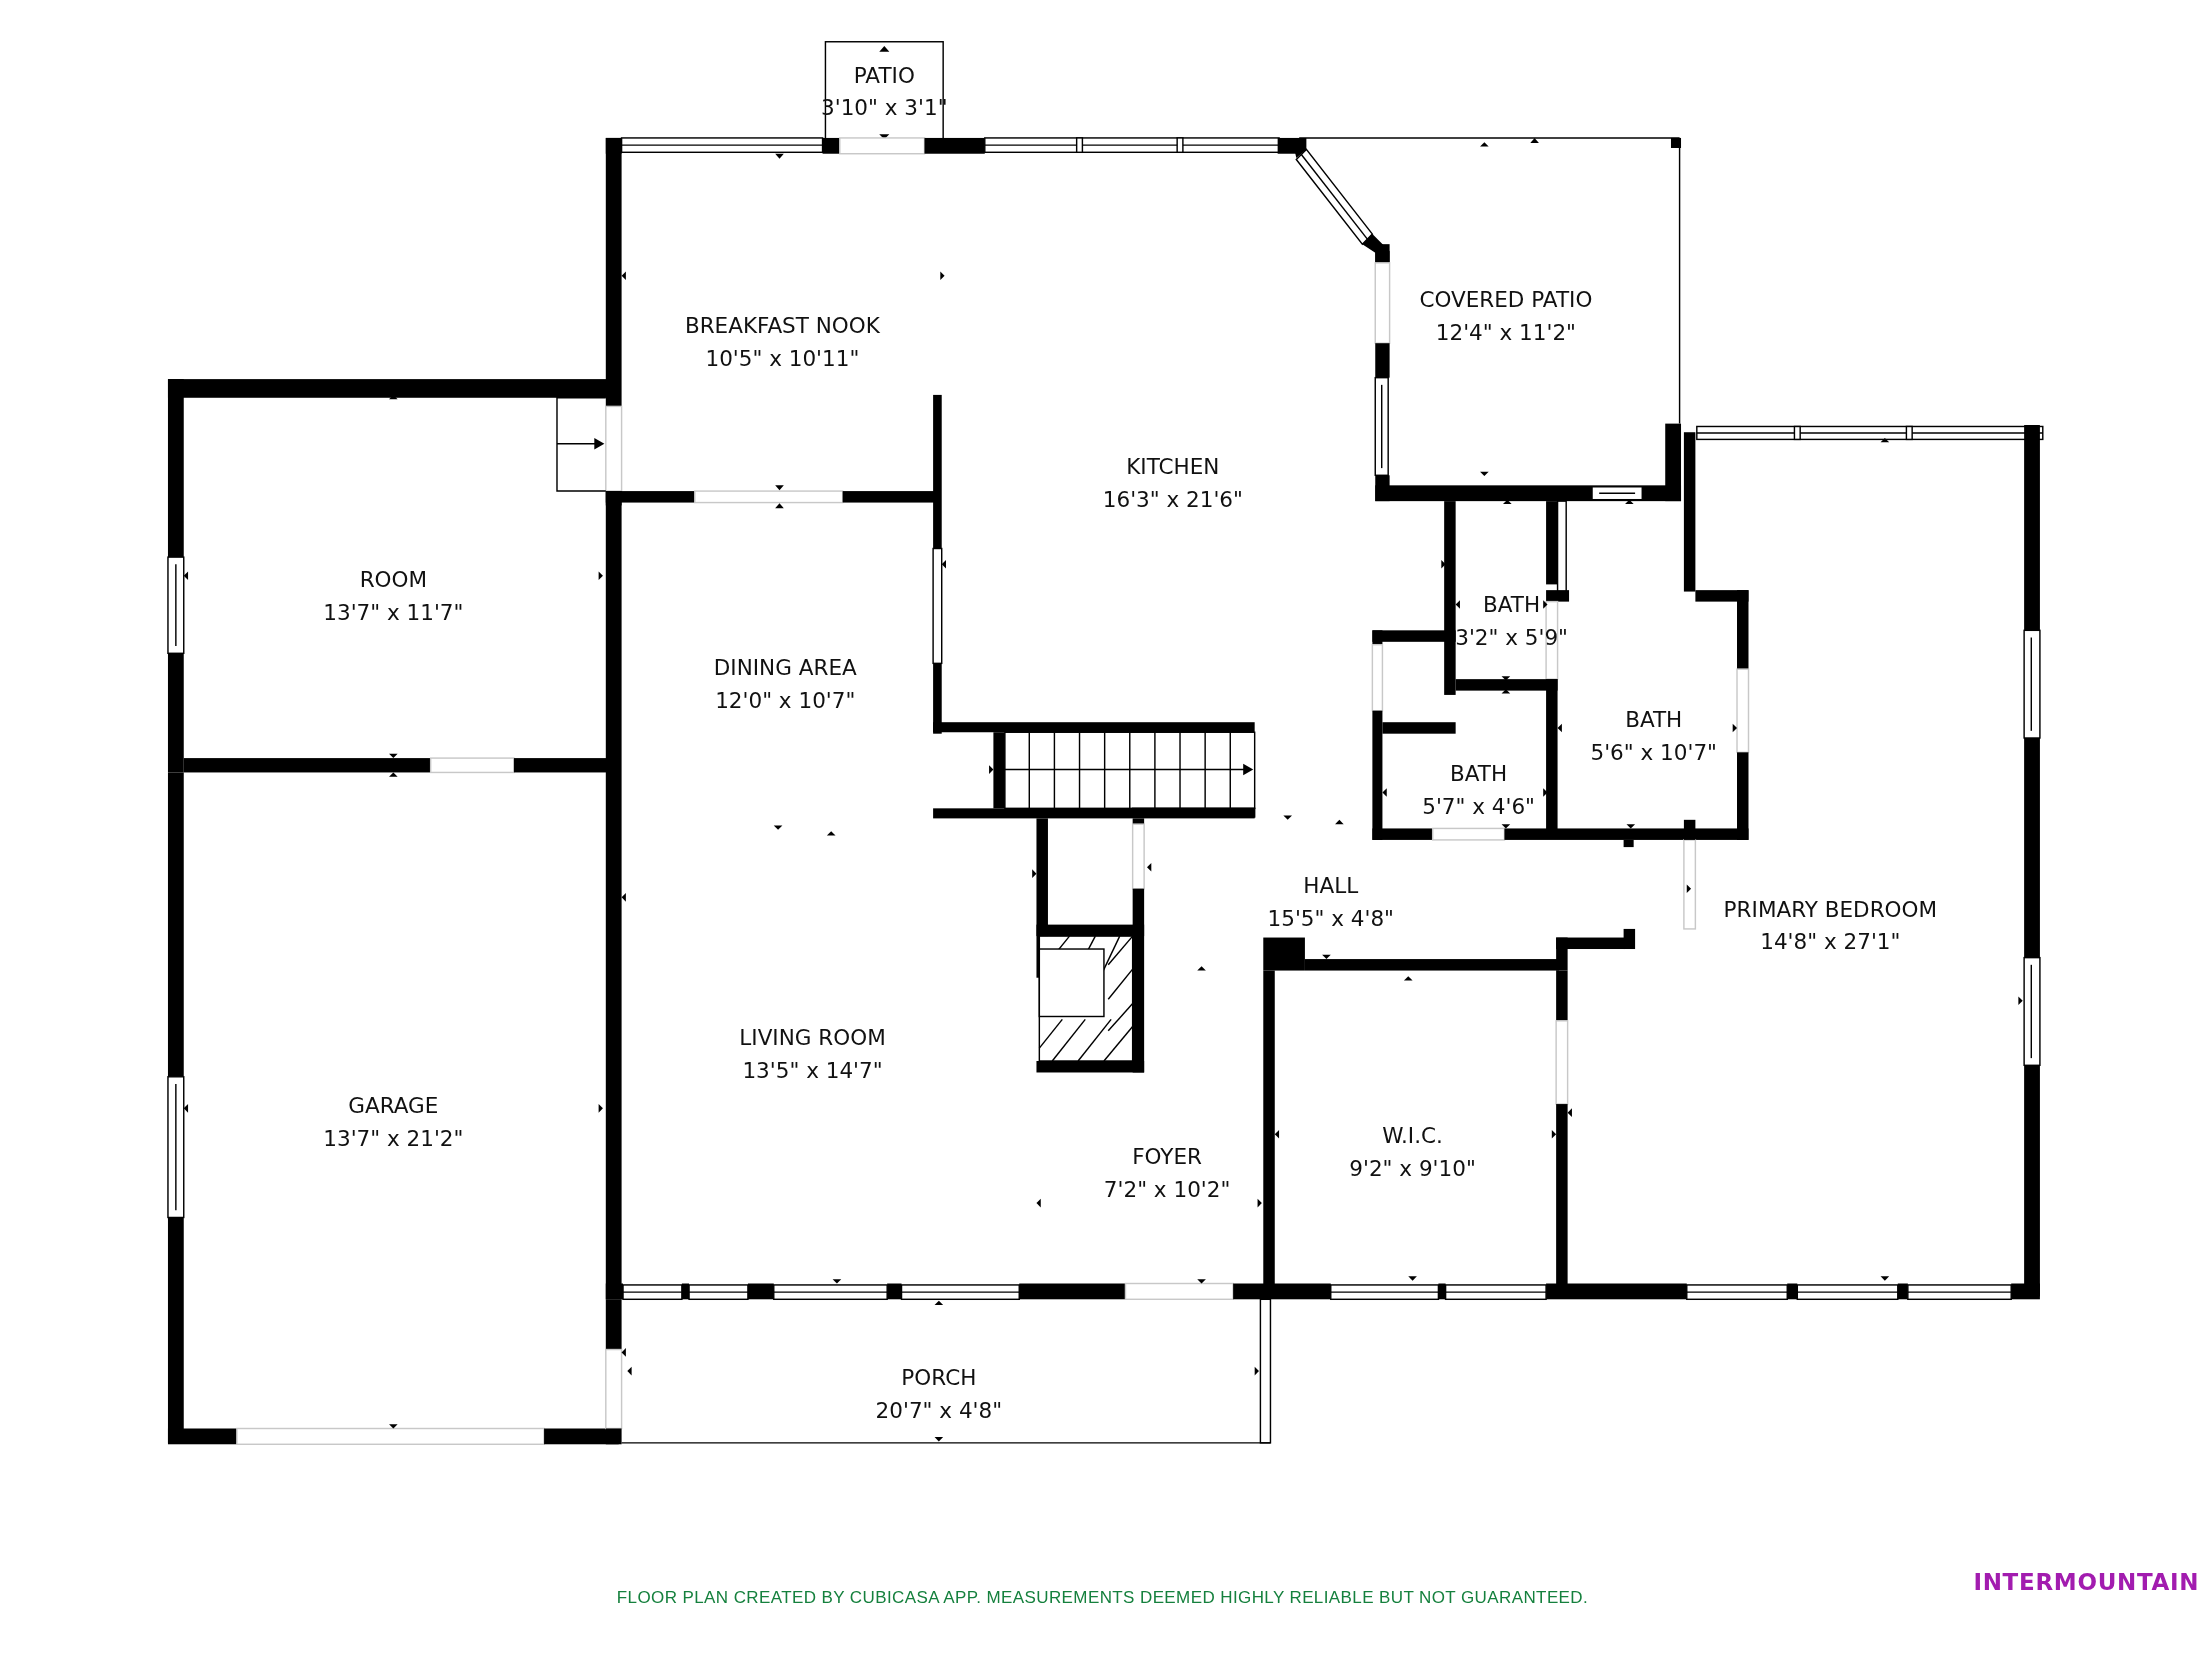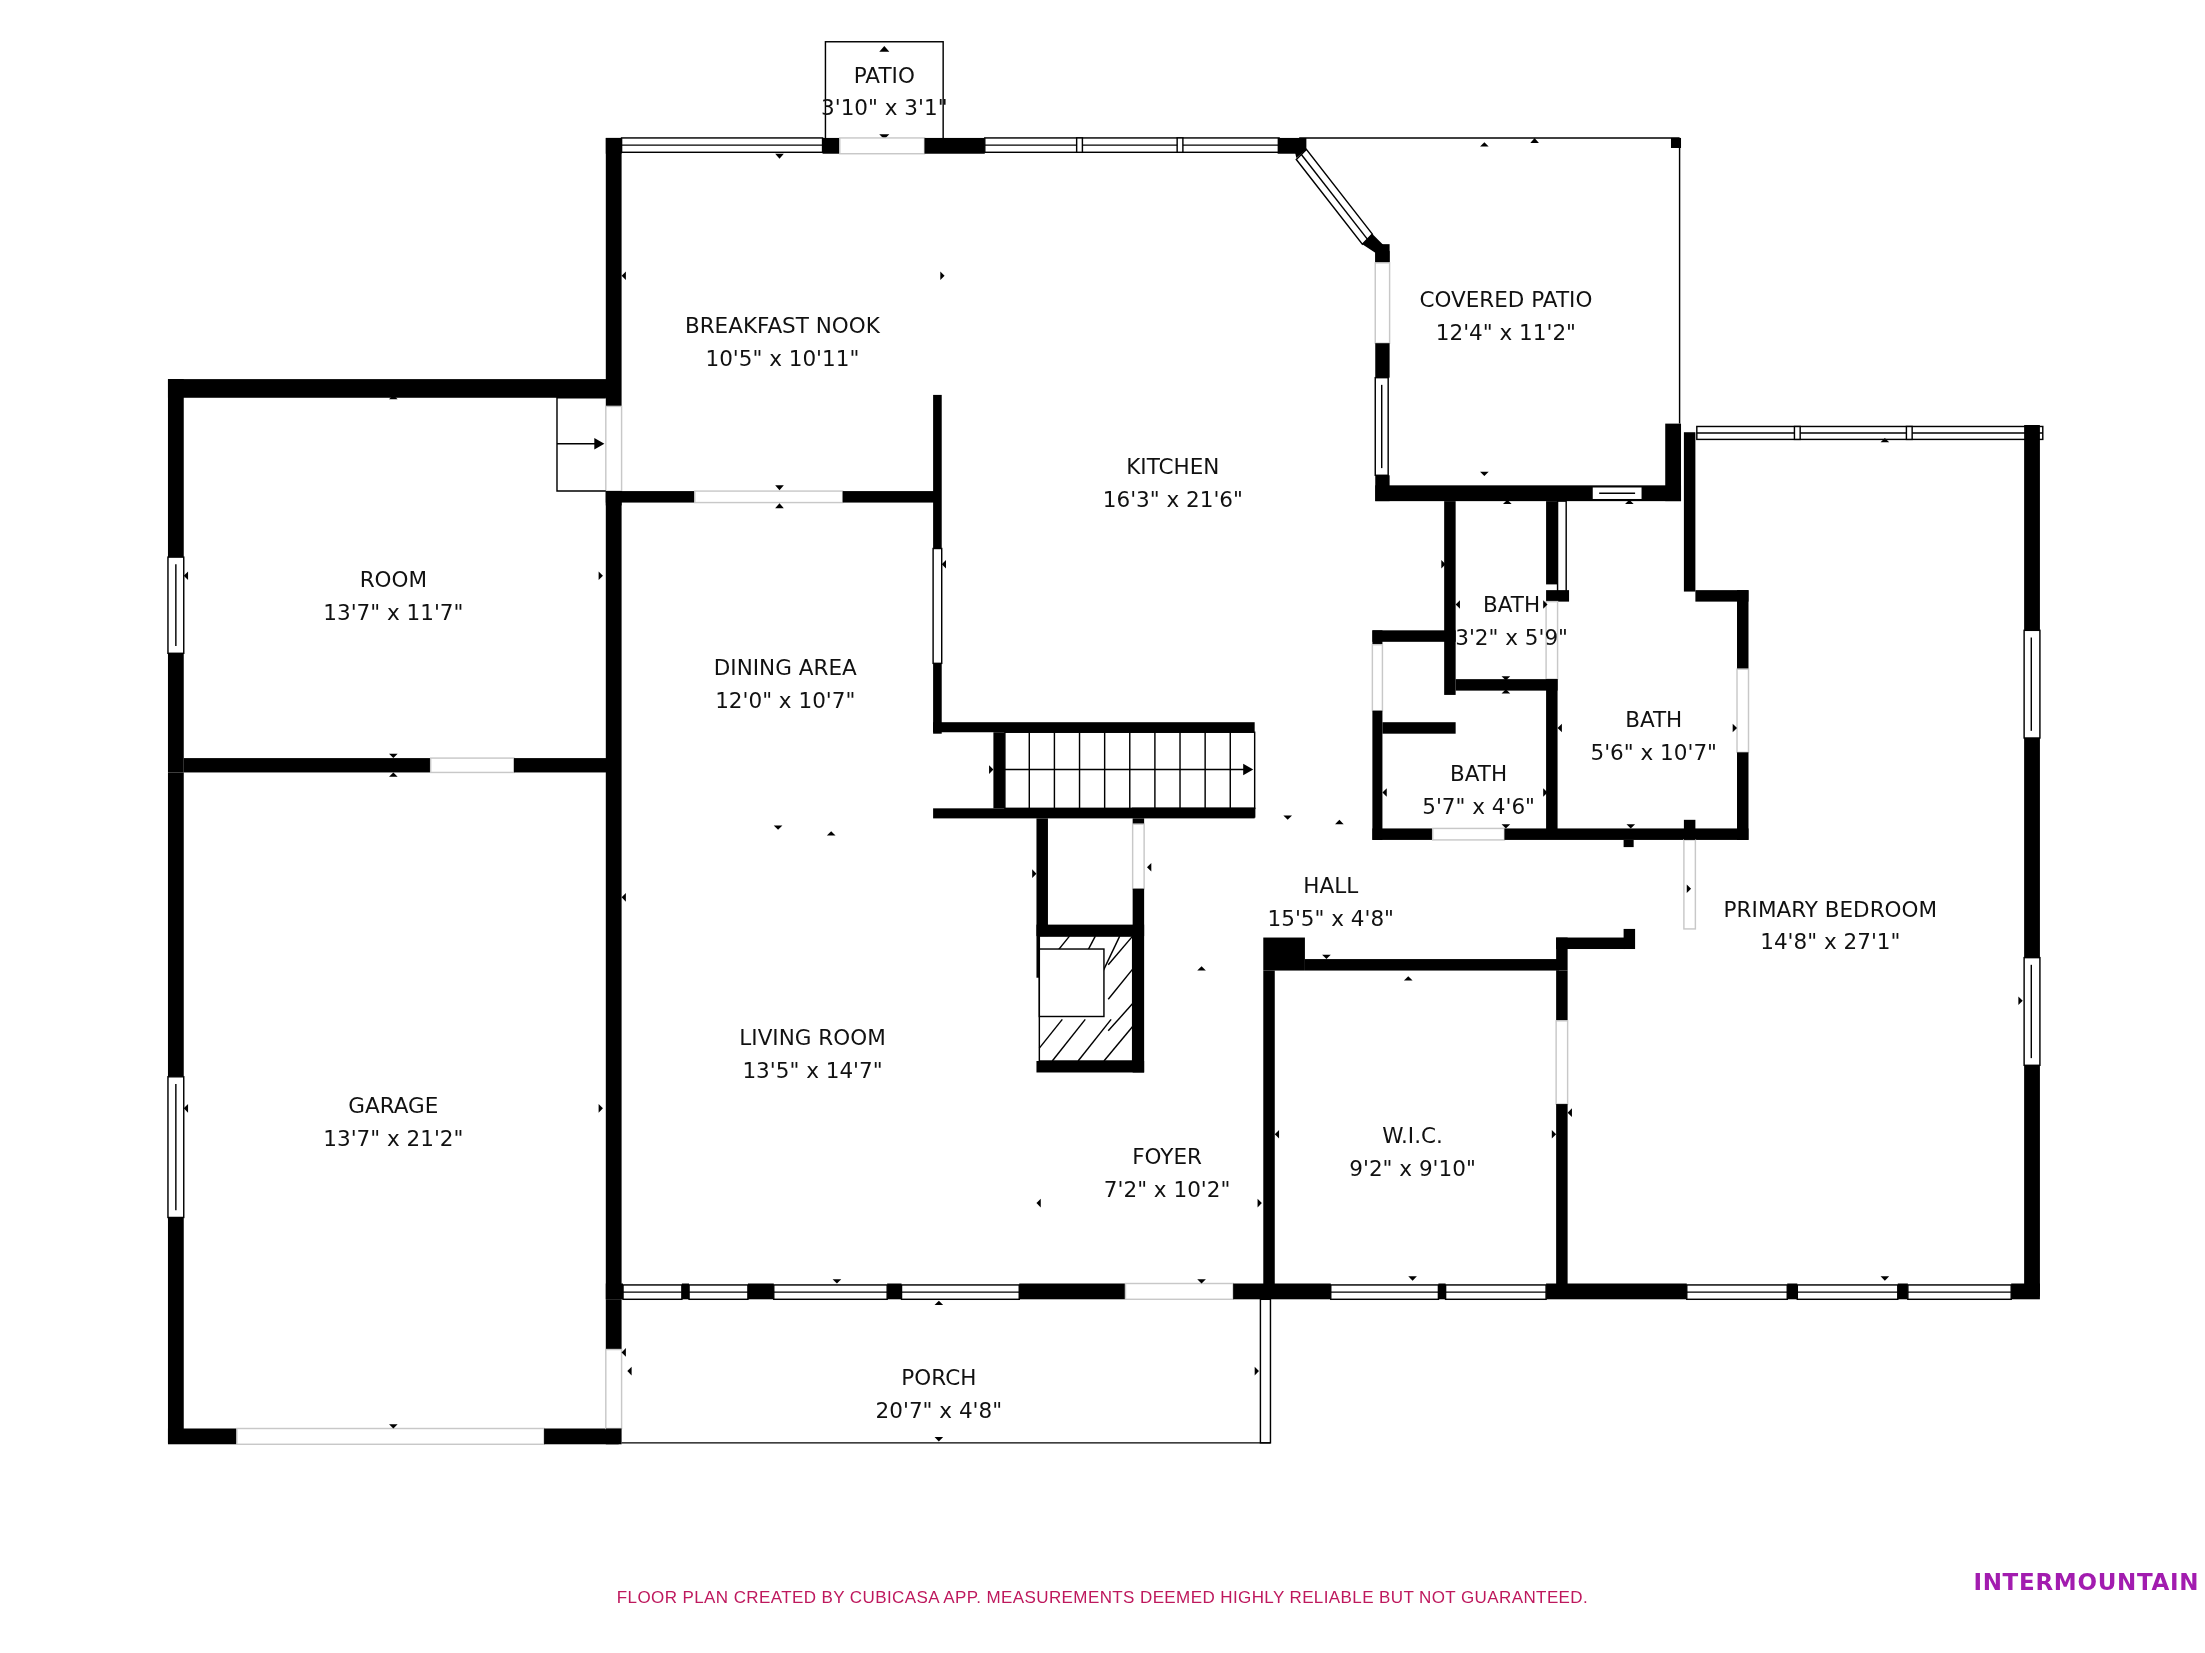--- a/index.html
+++ b/index.html
@@ -1,20 +1,20 @@
 <!DOCTYPE html>
 <html style="font-size:11.5px"><head>
 <meta charset="utf-8">
 <style>
   html, body { margin: 0; padding: 0; background: #ffffff; }
   body { width: 2205px; height: 1654px; position: relative; overflow: hidden; font-family: "DejaVu Sans", sans-serif; }
   #plan { position: absolute; left: 0; top: 0; width: 2205px; height: 1654px; }
   .room-name { font-family: "DejaVu Sans", sans-serif; font-size: 30px; fill: #111; text-anchor: middle; }
   .room-dim { font-family: "DejaVu Sans", sans-serif; font-size: 30px; fill: #111; text-anchor: middle; }
-  .footer { position: absolute; left: 0; top: 1588px; width: 2205px; text-align: center; font-family: "Liberation Sans", sans-serif; font-size: 17px; color: #be185d; letter-spacing: 0.4px; }
+  .footer { position: absolute; left: 0; top: 1588px; width: 2205px; text-align: center; font-family: "Liberation Sans", sans-serif; font-size: 17px; color: #15803d; letter-spacing: 0.4px; }
   .watermark { position: absolute; right: 5.7px; top: 1569px; font-family: "DejaVu Sans", sans-serif; font-weight: bold; font-size: 23px; color: #a21caf; letter-spacing: 0.7px; }
   .wall { fill: #000; }
   .win { fill: #fff; stroke: #000; stroke-width: 2; }
   .winline { stroke: #000; stroke-width: 2; }
   .thin { fill: none; stroke: #000; stroke-width: 2; }
   .door { fill: #fff; stroke: #c8c8c8; stroke-width: 2; }
   .tri { fill: #000; }
 </style>
 </head>
 <body>

